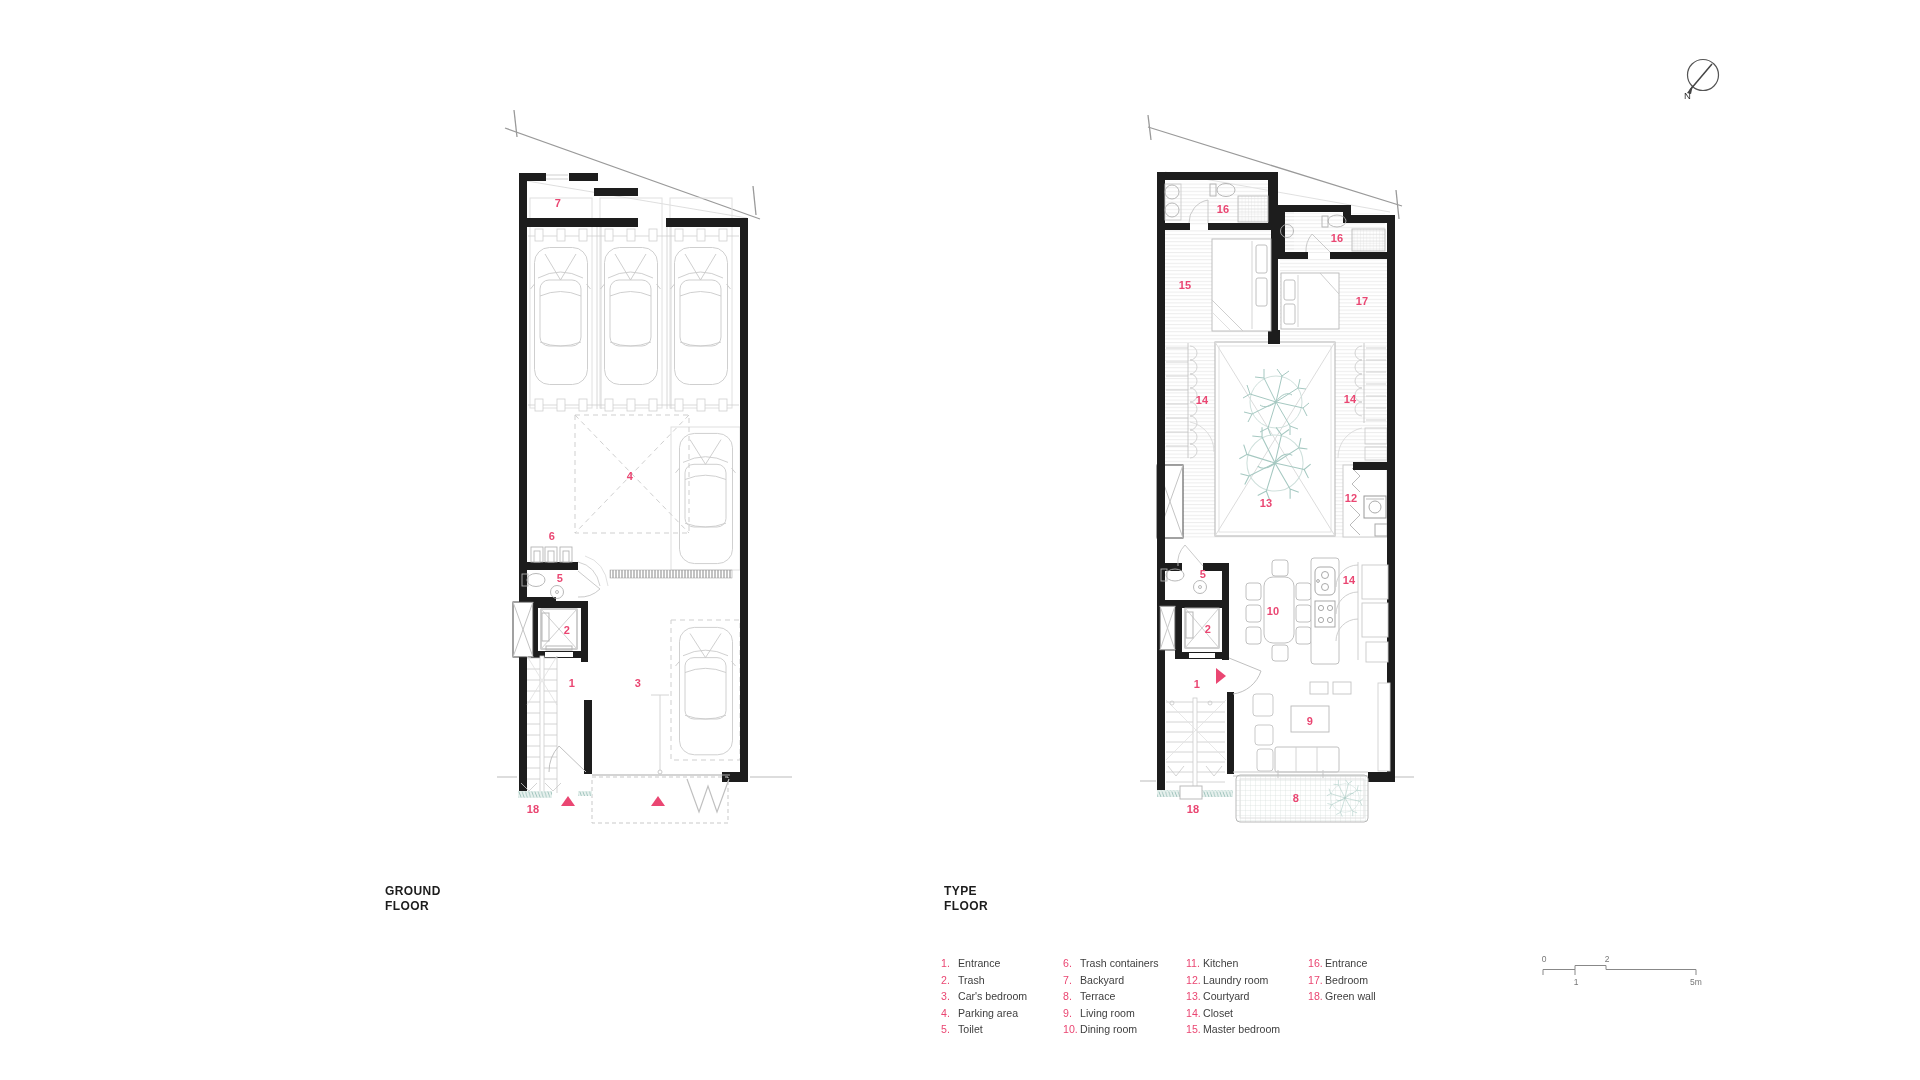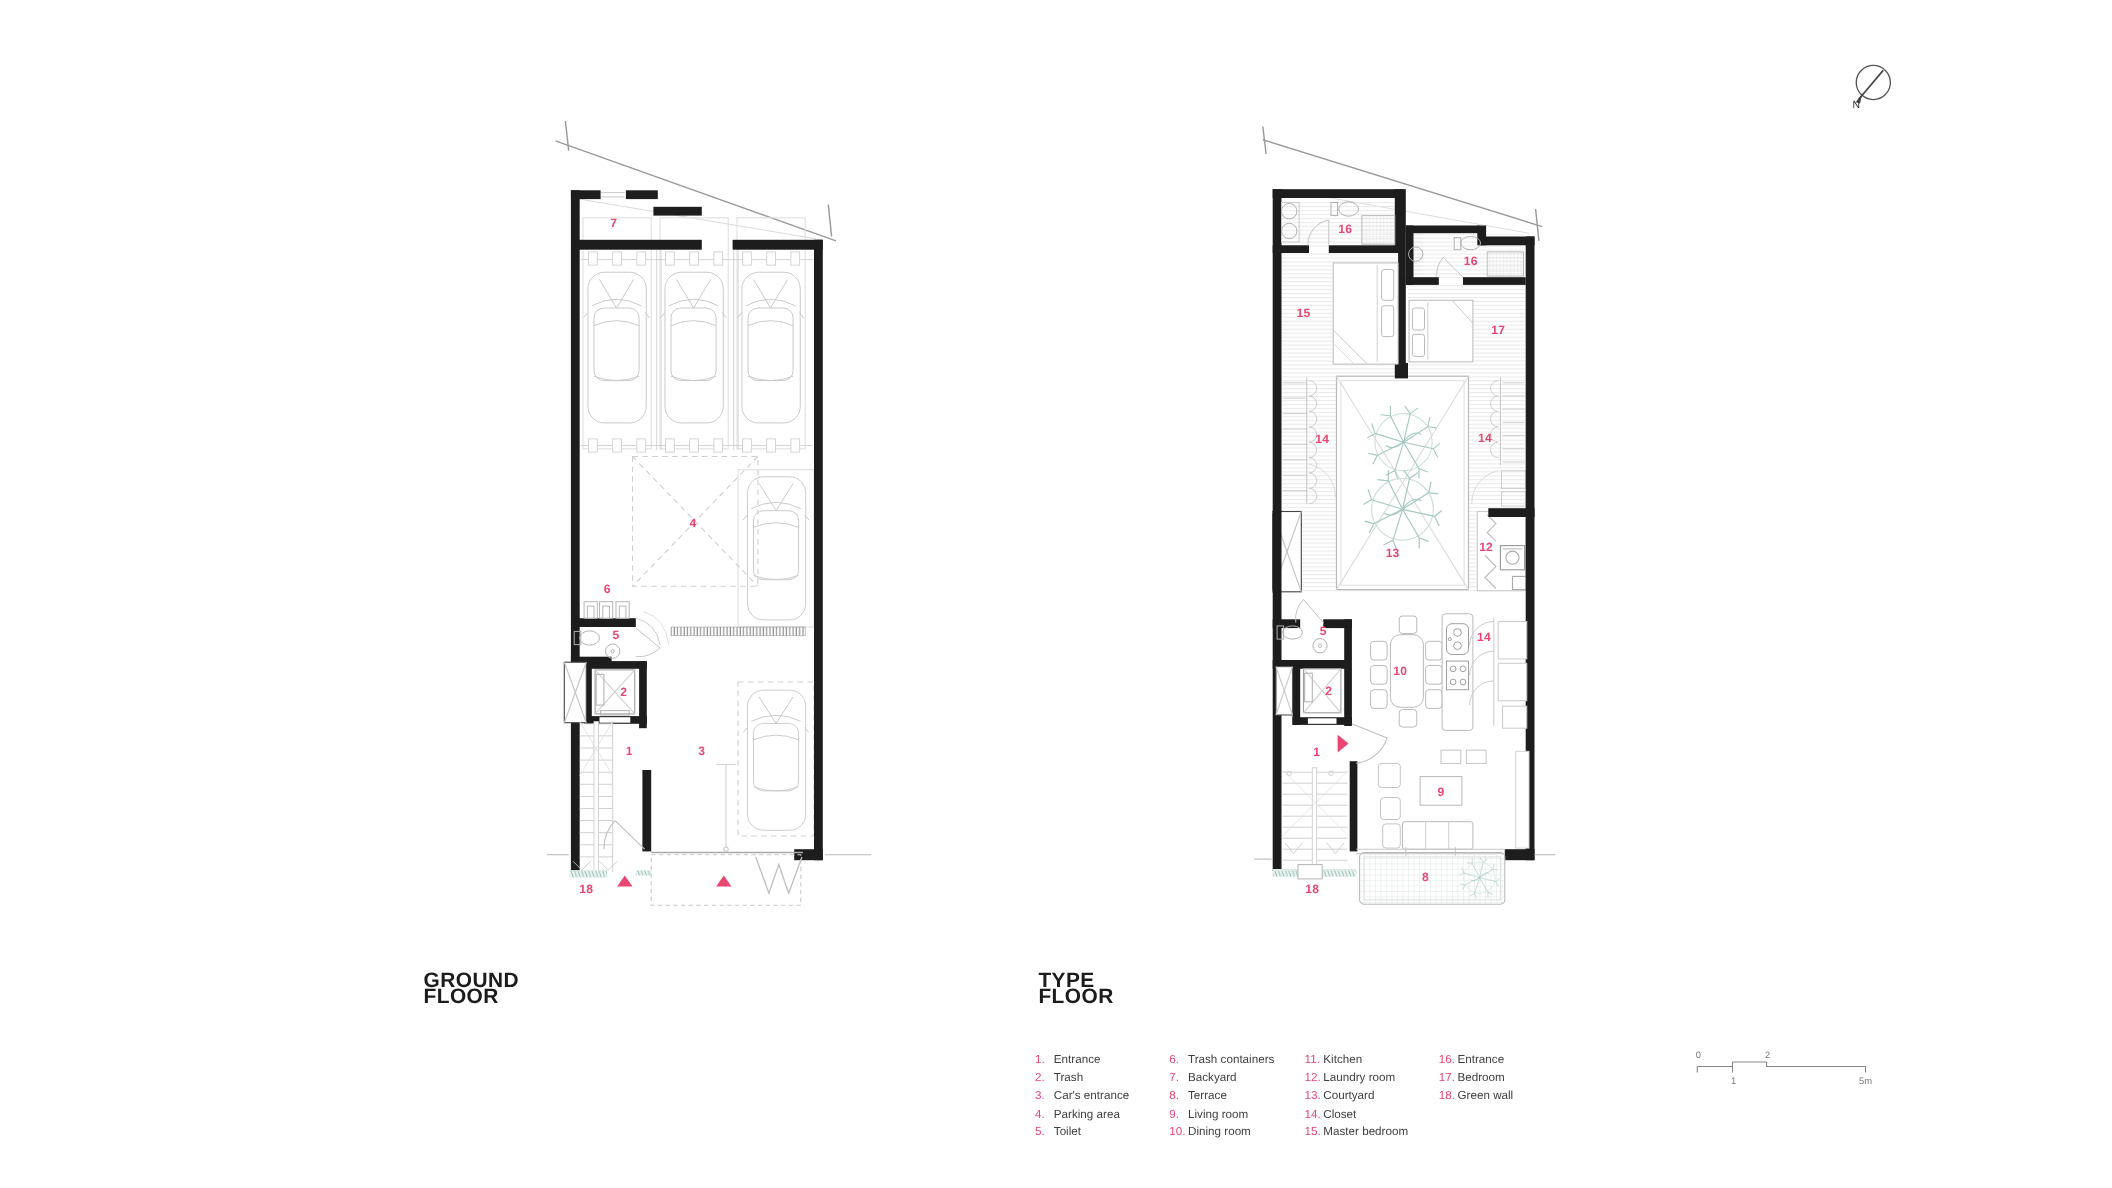--- a/index.html
+++ b/index.html
@@ -1,20 +1,20 @@
 <!DOCTYPE html>
 <html style="--pink: #ea4672; --teal: #a5c8c1; --wall: #1d1d1d;"><head>
 <meta charset="utf-8">
 <style>
   :root{ --pink:#ea4672; --teal:#a5c8c1; --wall:#1d1d1d; }
   html,body{margin:0;padding:0;}
   body{width:1920px;height:1080px;background:#ffffff;position:relative;overflow:hidden;
        font-family:"Liberation Sans",sans-serif;}
   .layer{position:absolute;left:0;top:0;}
-  .title{position:absolute;font-size:19px;font-weight:800;color:#1c1c1c;line-height:15px;letter-spacing:.4px;}
+  .title{position:absolute;font-size:12px;font-weight:800;color:#1c1c1c;line-height:15px;letter-spacing:.4px;}
   .rlabel{position:absolute;transform:translate(-50%,-50%);font-size:11px;font-weight:700;color:var(--pink);letter-spacing:.2px;}
   .legend-col{position:absolute;top:955px;font-size:10.6px;line-height:16.6px;color:#3e3e3e;}
   .legend-row{display:flex;white-space:nowrap;}
   .legend-num{color:var(--pink);flex:0 0 17px;width:17px;}
   .scale-label{position:absolute;font-size:8.5px;color:#777;transform:translate(-50%,0);}
   .north-label{position:absolute;font-size:9.5px;color:#2f2f2f;}
 </style>
 </head>
 <body>
 
@@ -509,21 +509,21 @@
     <div class="legend-row">
       <span class="legend-num">1.</span>
       <span>Entrance</span>
     </div>
     <div class="legend-row">
       <span class="legend-num">2.</span>
       <span>Trash</span>
     </div>
     <div class="legend-row">
       <span class="legend-num">3.</span>
-      <span>Car's entrance</span>
+      <span>Car's bedroom</span>
     </div>
     <div class="legend-row">
       <span class="legend-num">4.</span>
       <span>Parking area</span>
     </div>
     <div class="legend-row">
       <span class="legend-num">5.</span>
       <span>Toilet</span>
     </div>
   </div>

